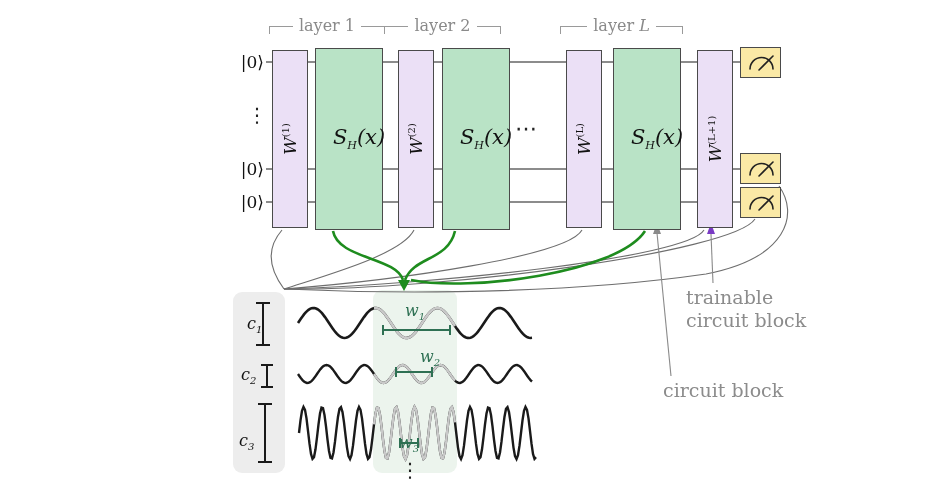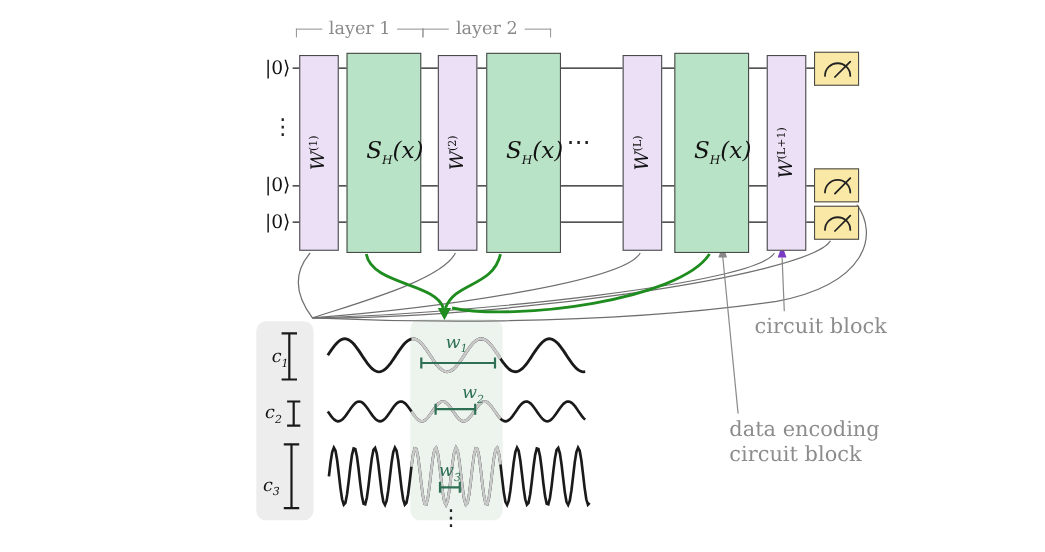--- a/index.html
+++ b/index.html
@@ -93,20 +93,25 @@
   <div class="bracket" style="left:269px;top:18px;width:116px">
     <div class="bseg le"></div>
     <div class="btext"><span>layer</span> <span class="idx">1</span></div>
     <div class="bseg ri"></div>
   </div>
   <div class="bracket" style="left:384px;top:18px;width:117px">
     <div class="bseg le"></div>
     <div class="btext"><span>layer</span> <span class="idx">2</span></div>
     <div class="bseg ri"></div>
   </div>
+  <div class="bracket" style="left:560px;top:18px;width:123px">
+    <div class="bseg le"></div>
+    <div class="btext"><span>layer</span> <span class="idx it">L</span></div>
+    <div class="bseg ri"></div>
+  </div>
 
   <div class="ket" style="left:236px;top:52px">|0⟩</div>
   <div class="ket" style="left:236px;top:159px">|0⟩</div>
   <div class="ket" style="left:236px;top:192px">|0⟩</div>
   <div class="vdots" style="left:247px;top:103px">⋮</div>
   <div class="cdots" style="left:515px;top:116px">⋯</div>
   <div class="vdots" style="left:400px;top:458px">⋮</div>
 
   <div class="gate purple" style="left:272px;top:50px;width:36px;height:178px">
     <span class="rot wlabel"><span>W</span><sup>(1)</sup></span>
@@ -149,23 +154,23 @@
       <path d="M14 18 L28 4" fill="none" stroke="#222" stroke-width="1.6" stroke-linecap="round"></path>
     </svg>
   </div>
 
   <div class="coeff" style="left:247px;top:314px"><span>c</span><sub>1</sub></div>
   <div class="coeff" style="left:241px;top:365px"><span>c</span><sub>2</sub></div>
   <div class="coeff" style="left:239px;top:431px"><span>c</span><sub>3</sub></div>
 
   <div class="wlab" style="left:392px;top:301px"><span>w</span><sub>1</sub></div>
   <div class="wlab" style="left:407px;top:347px"><span>w</span><sub>2</sub></div>
-  <div class="wlab" style="left:386px;top:418px"><span>w</span><sub>3</sub></div>
+  <div class="wlab" style="left:386px;top:433px"><span>w</span><sub>3</sub></div>
 
   <div class="note" style="left:686px;top:286px">
+    <div>trainable</div>
     <div>circuit block</div>
   </div>
   <div class="note" style="left:663px;top:379px">
-    <div>data encoding</div>
     <div>circuit block</div>
   </div>
 
 </div>
 
 </body></html>

